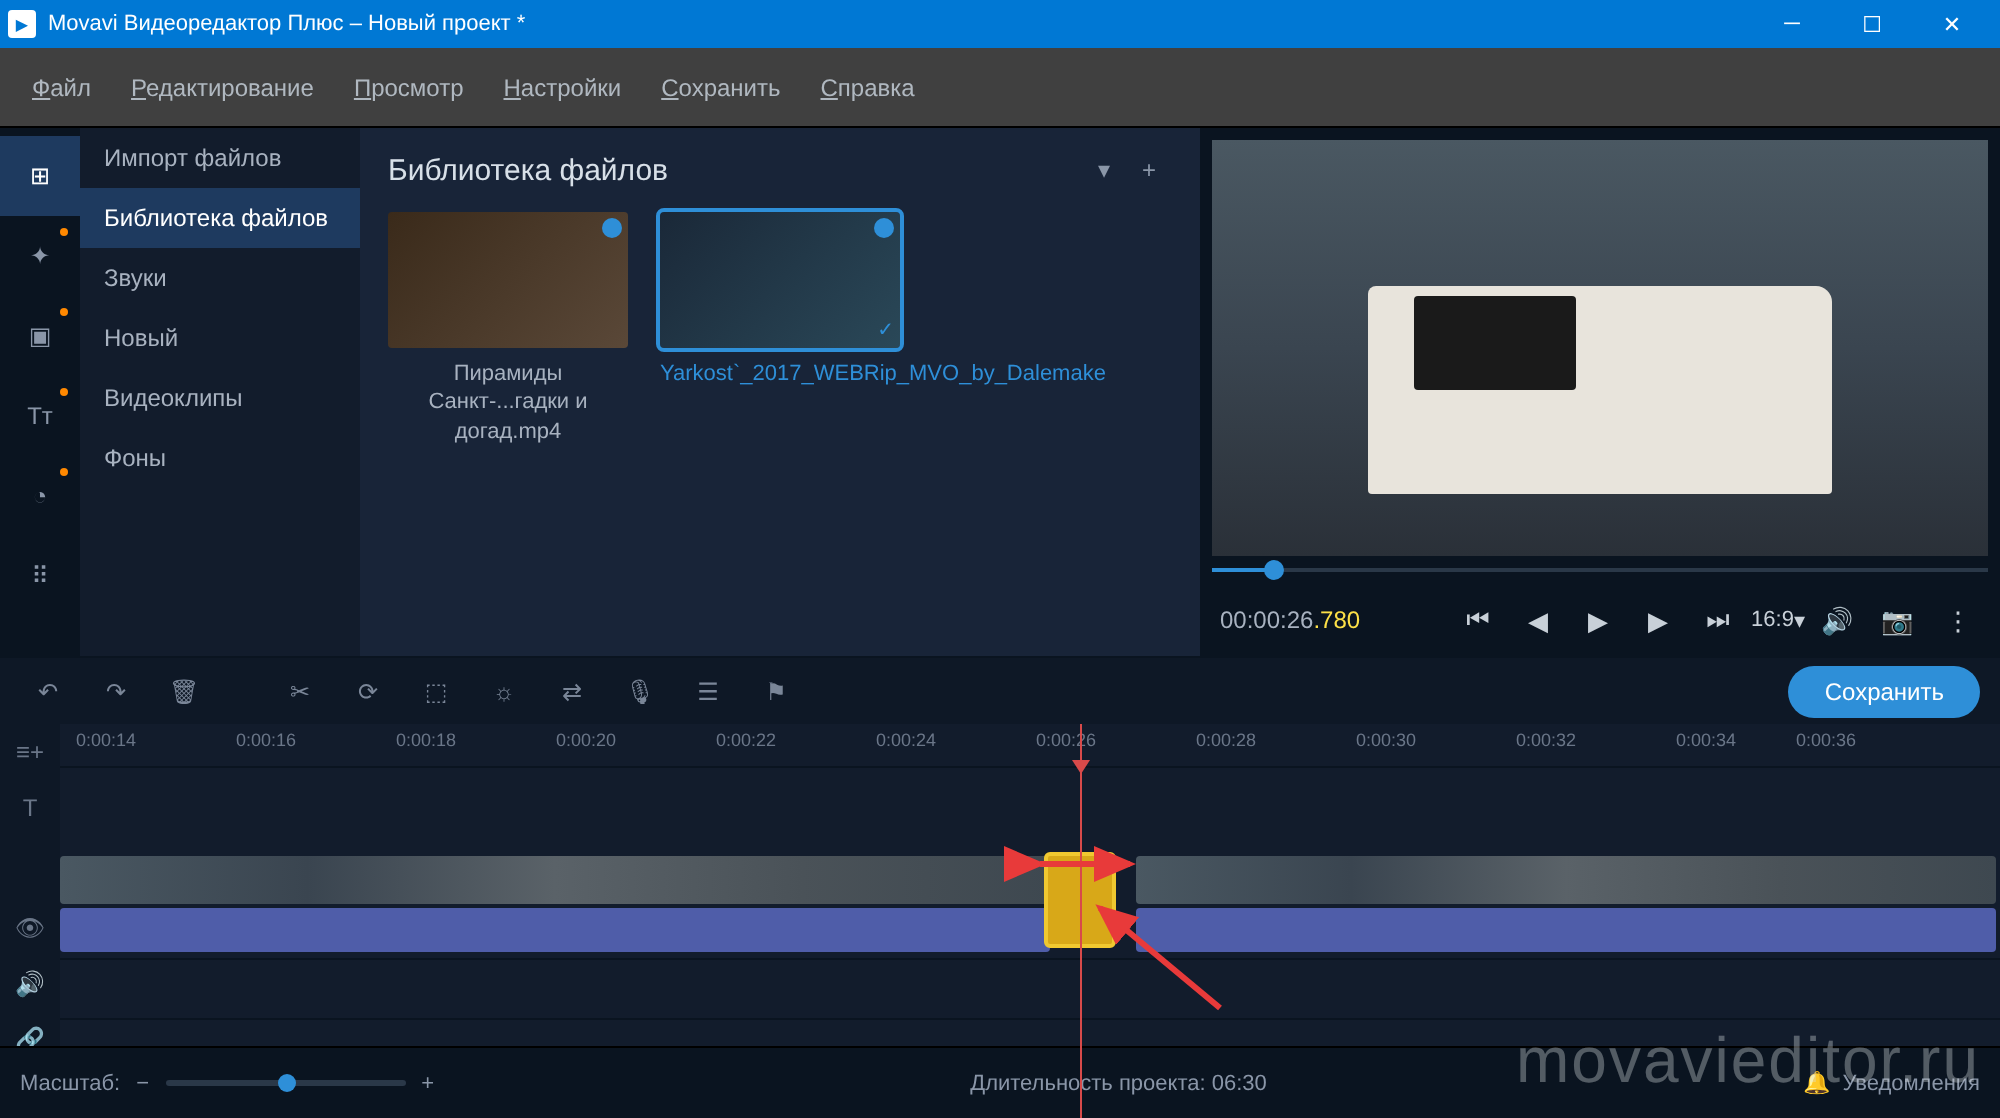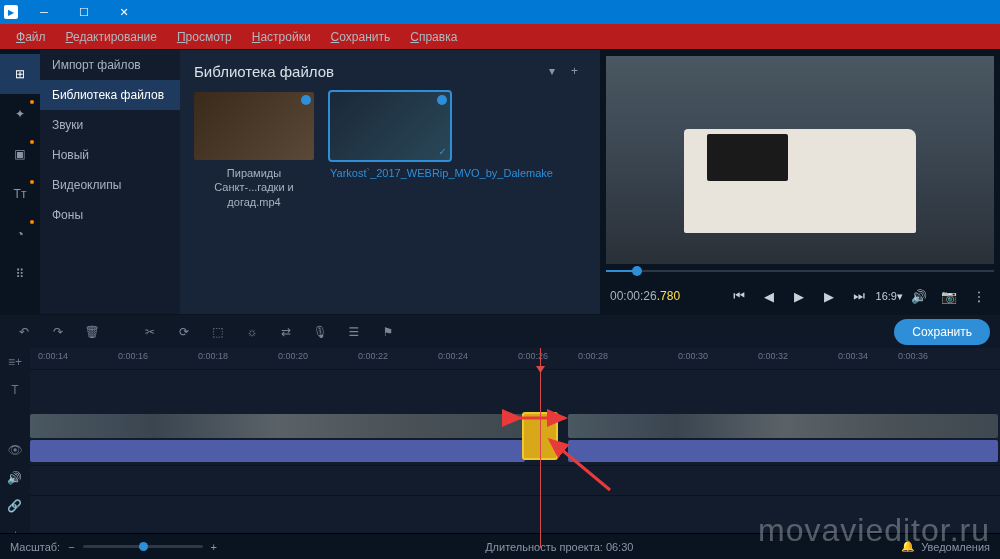--- a/index.html
+++ b/index.html
@@ -1,21 +1,21 @@
 <!DOCTYPE html>
 <html><head>
 <meta charset="utf-8">
 <style>
 *{margin:0;padding:0;box-sizing:border-box;font-family:'Segoe UI',Arial,sans-serif;user-select:none}
 body{width:1000px;height:559px;background:#1a2332;color:#c8d0d8;overflow:hidden;position:relative;font-size:12px}
 .titlebar{height:24px;background:#0078d4;display:flex;align-items:center;padding:0 4px;color:#fff;font-size:11px}
 .titlebar .icon{width:14px;height:14px;background:#fff;border-radius:2px;margin-right:6px;display:flex;align-items:center;justify-content:center;font-size:8px;color:#0078d4}
 .titlebar .title{flex:1}
 .titlebar .winbtn{width:40px;height:24px;display:flex;align-items:center;justify-content:center;cursor:pointer}
-.menubar{height:26px;background:#b91c1c;display:flex;align-items:center;padding:0 8px;gap:4px;border-bottom:1px solid #000}
+.menubar{height:40px;background:#404040;display:flex;align-items:center;padding:0 8px;gap:4px;border-bottom:1px solid #000}
 .menubar .item{padding:4px 8px;font-size:12px;cursor:pointer;color:#b0b8c0}
 .menubar .item:first-letter{text-decoration:underline}
 .main{display:flex;height:264px}
 .tooltabs{width:40px;background:#0a1420;display:flex;flex-direction:column;padding-top:4px}
 .tooltab{width:40px;height:40px;display:flex;align-items:center;justify-content:center;cursor:pointer;position:relative;color:#8a96a8}
 .tooltab.active{background:#1e3a5f;color:#fff}
 .tooltab .dot{position:absolute;top:6px;right:6px;width:4px;height:4px;background:#ff8800;border-radius:50%}
 .sidepanel{width:140px;background:#121c2c}
 .sideitem{padding:8px 12px;font-size:12px;cursor:pointer;color:#a8b2c0}
 .sideitem.active{background:#1e3a5f;color:#fff}
@@ -62,34 +62,35 @@
 .playhead::before{content:'';position:absolute;top:18px;left:-4px;width:9px;height:7px;background:#d84a4a;clip-path:polygon(0 0,100% 0,50% 100%)}
 .tracks{position:relative}
 .trackT{height:40px}
 .track{height:56px;position:relative;border-bottom:1px solid #0a1420}
 .clip{position:absolute;top:4px;height:24px;background:#3a4a5e;border-radius:2px;overflow:hidden}
 .clip.vid{background:linear-gradient(90deg,#4a5862,#3a4550,#5a6268,#4a5258,#3e4850)}
 .clip.aud{top:30px;height:22px;background:#5a68c0;opacity:0.85}
 .transclip{position:absolute;top:2px;height:48px;width:36px;background:#d8a818;border:2px solid #f0c830;border-radius:3px;left:492px}
 .arrows{position:absolute;top:62px;left:480px;z-index:6}
 .arrows svg{overflow:visible}
-.footer{position:absolute;bottom:0;left:0;right:0;height:26px;background:#0a1420;display:flex;align-items:center;padding:0 10px;font-size:11px;color:#8a96a8;border-top:1px solid #000}
+.footer{position:absolute;bottom:0;left:0;right:0;height:36px;background:#0a1420;display:flex;align-items:center;padding:0 10px;font-size:11px;color:#8a96a8;border-top:1px solid #000}
 .footer .zoom{display:flex;align-items:center;gap:8px}
 .footer .zbar{width:120px;height:3px;background:#2a3848;border-radius:2px;position:relative}
 .footer .zhead{position:absolute;top:-3px;left:50%;width:9px;height:9px;background:#2e8fd8;border-radius:50%;margin-left:-4px}
 .footer .sp{flex:1}
 .footer .notif{display:flex;align-items:center;gap:6px}
 .footer .bell{color:#d8a818}
 .watermark{position:absolute;bottom:10px;right:10px;font-size:32px;color:rgba(220,225,230,0.35);font-weight:300;letter-spacing:1px;z-index:20;pointer-events:none}
 </style>
 </head>
 <body>
 
 <div class="titlebar">
   <div class="icon">▶</div>
+  <div class="title">Movavi Видеоредактор Плюс – Новый проект *</div>
   <div class="winbtn">─</div>
   <div class="winbtn">☐</div>
   <div class="winbtn">✕</div>
 </div>
 
 <div class="menubar">
   <div class="item">Файл</div>
   <div class="item">Редактирование</div>
   <div class="item">Просмотр</div>
   <div class="item">Настройки</div>
@@ -264,21 +265,21 @@
   </div>
   <div class="tlbody">
     <div class="ruler">
       <span class="mark" style="left:8px">0:00:14</span>
       <span class="mark" style="left:88px">0:00:16</span>
       <span class="mark" style="left:168px">0:00:18</span>
       <span class="mark" style="left:248px">0:00:20</span>
       <span class="mark" style="left:328px">0:00:22</span>
       <span class="mark" style="left:408px">0:00:24</span>
       <span class="mark" style="left:488px">0:00:26</span>
-      <span class="mark" style="left:548px">0:00:28</span>
+      <span class="mark" style="left:568px">0:00:28</span>
       <span class="mark" style="left:648px">0:00:30</span>
       <span class="mark" style="left:728px">0:00:32</span>
       <span class="mark" style="left:808px">0:00:34</span>
       <span class="mark" style="left:868px">0:00:36</span>
     </div>
     <div class="playhead"></div>
     <div class="tracks">
       <div class="trackT"></div>
       <div class="track">
         <div class="clip vid" style="left:0;width:495px"></div>

